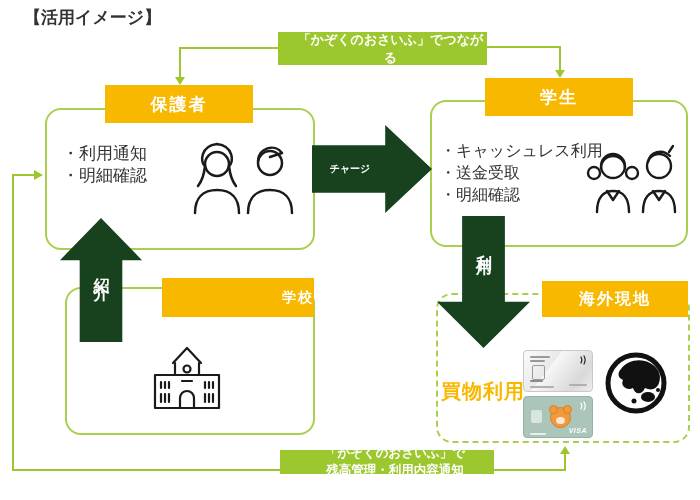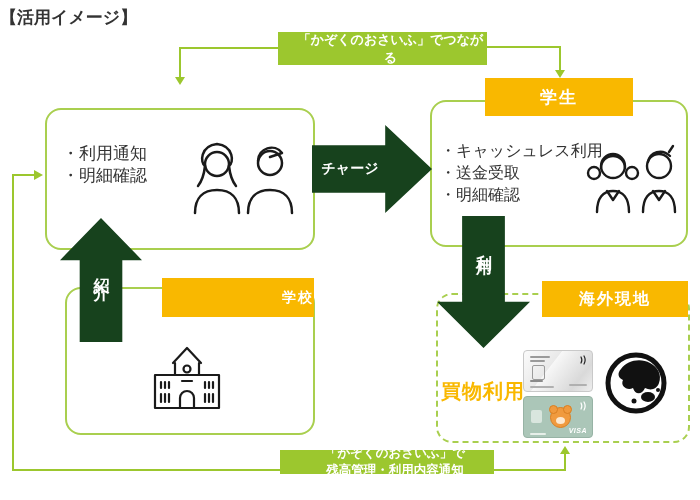--- a/index.html
+++ b/index.html
@@ -7,21 +7,21 @@
     --green:#9cc72e;
     --green-border:#a9cf4f;
     --dark-green:#17421d;
     --ink:#333333;
     --icon-stroke:#1a1a1a;
   }
   html,body{margin:0;padding:0;background:#fff;}
   body{font-family:"Liberation Sans","DejaVu Sans",sans-serif;}
   #canvas{position:relative;width:700px;height:500px;background:#fff;overflow:hidden;}
 
-  .page-title{position:absolute;left:0;top:6px;font-size:17px;font-weight:bold;color:var(--ink);}
+  .page-title{position:absolute;left:24px;top:6px;font-size:17px;font-weight:bold;color:var(--ink);}
 
   .lines-svg{position:absolute;left:0;top:0;z-index:1;}
 
   .group-box{position:absolute;background:#fff;border:2px solid var(--green-border);border-radius:16px;z-index:2;box-sizing:border-box;}
   .group-box.dashed{border-style:dashed;background:transparent;}
 
   .box-header{position:absolute;background:var(--yellow);color:#fff;font-weight:bold;display:flex;align-items:center;justify-content:center;z-index:3;letter-spacing:2px;}
 
   .connector{position:absolute;background:var(--green);color:#fff;font-weight:bold;display:flex;flex-direction:column;align-items:center;justify-content:center;text-align:center;z-index:3;line-height:1.35;padding-left:16px;}
 
@@ -75,20 +75,23 @@
   <div class="connector" style="left:278px;top:32px;width:193px;height:33px;font-size:13px;">
     <div>「かぞくのおさいふ」でつながる</div>
   </div>
 
   <div class="connector" style="left:280px;top:450px;width:198px;height:24px;font-size:12.5px;">
     <div>「かぞくのおさいふ」で</div>
     <div>残高管理・利用内容通知</div>
   </div>
 
   <div class="group-box" style="left:45px;top:108px;width:270px;height:142px;"></div>
+  <div class="box-header" style="left:105px;top:85px;width:148px;height:38px;font-size:17px;">
+    <span>保護者</span>
+  </div>
   <div class="bullets" style="left:62px;top:143px;font-size:17px;line-height:21.5px;">
     <div>・利用通知</div>
     <div>・明細確認</div>
   </div>
   <div class="icon-wrap" style="left:185px;top:137px;">
     <svg width="115" height="80" viewBox="0 0 115 80" fill="none" stroke="#1a1a1a" stroke-width="2.5" stroke-linecap="round" stroke-linejoin="round">
       <g>
         <circle cx="32" cy="27" r="12"></circle>
         <path d="M20,29 C15,26 15,9 32,7 C49,9 49,26 44,29"></path>
         <path d="M20,29 C19,38 17,44 13,49"></path>
@@ -97,21 +100,21 @@
       </g>
       <g>
         <circle cx="85" cy="26" r="12"></circle>
         <path d="M73,24 C73,11 90,6 97,16 L85,20"></path>
         <path d="M63,76 C63,61 71,53 85,53 C99,53 107,61 107,76"></path>
       </g>
     </svg>
   </div>
 
   <div class="big-arrow" style="left:312px;top:125px;width:120px;height:88px;clip-path:polygon(0 23%,61% 23%,61% 0%,100% 50%,61% 100%,61% 77%,0 77%);">
-    <span class="arrow-label" style="left:4px;top:50%;width:68px;transform:translateY(-50%);text-align:center;font-size:14px;">チャージ</span>
+    <span class="arrow-label" style="left:4px;top:50%;width:68px;transform:translateY(-50%);text-align:center;font-size:10px;">チャージ</span>
   </div>
 
   <div class="group-box" style="left:430px;top:100px;width:258px;height:147px;"></div>
   <div class="box-header" style="left:485px;top:78px;width:148px;height:38px;font-size:17px;">
     <span>学生</span>
   </div>
   <div class="bullets" style="left:440px;top:140px;font-size:16px;line-height:22px;">
     <div>・キャッシュレス利用</div>
     <div>・送金受取</div>
     <div>・明細確認</div>

